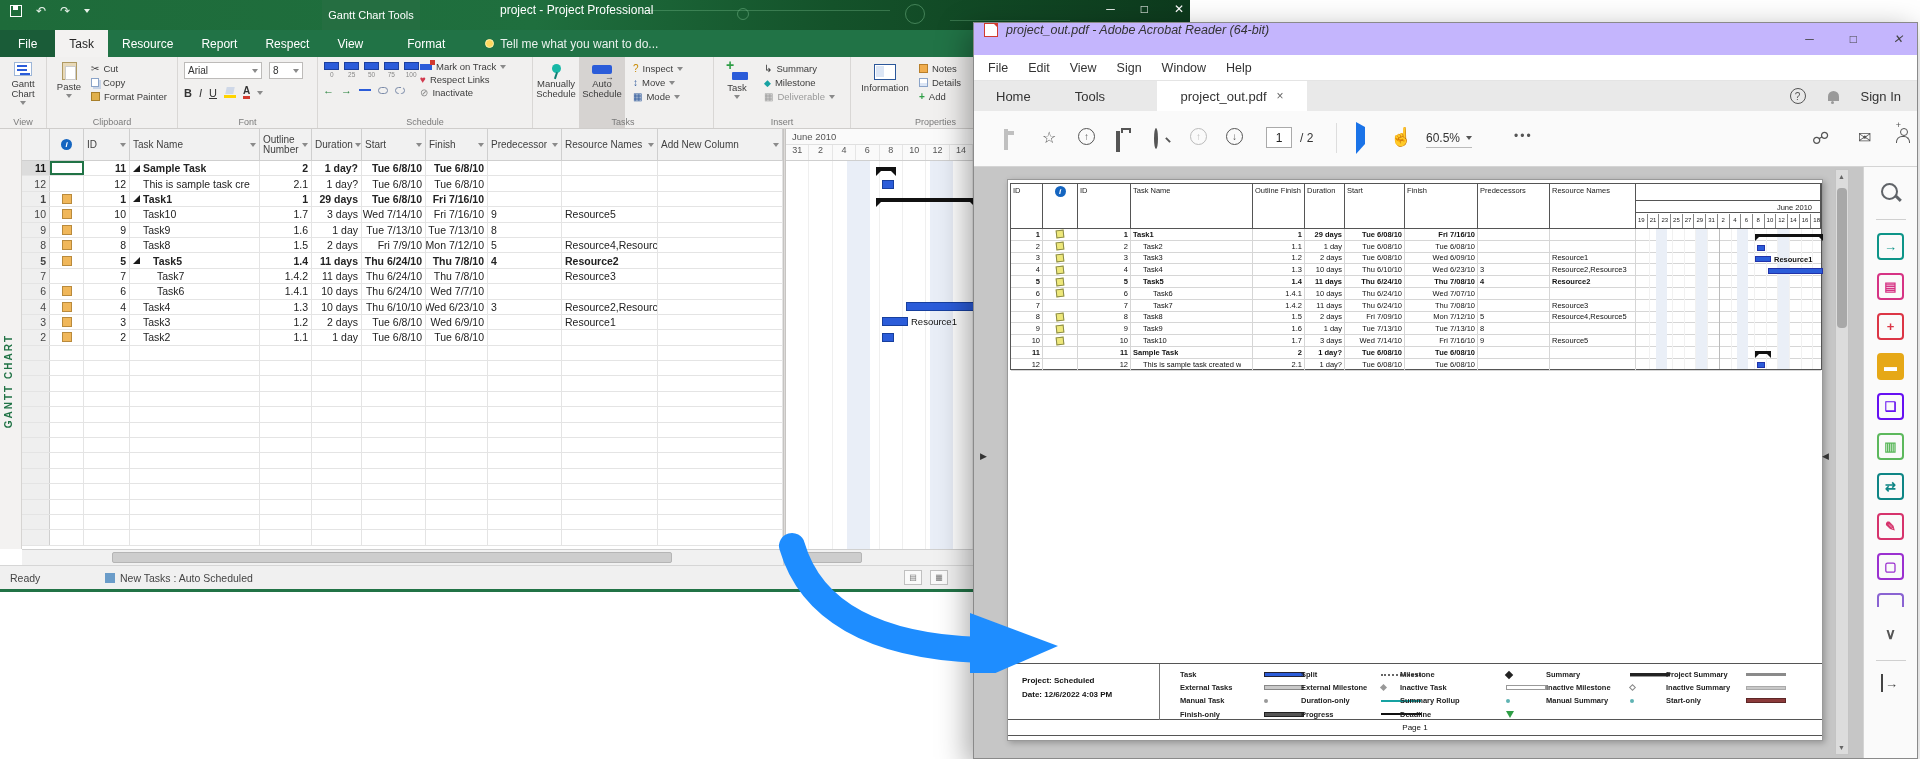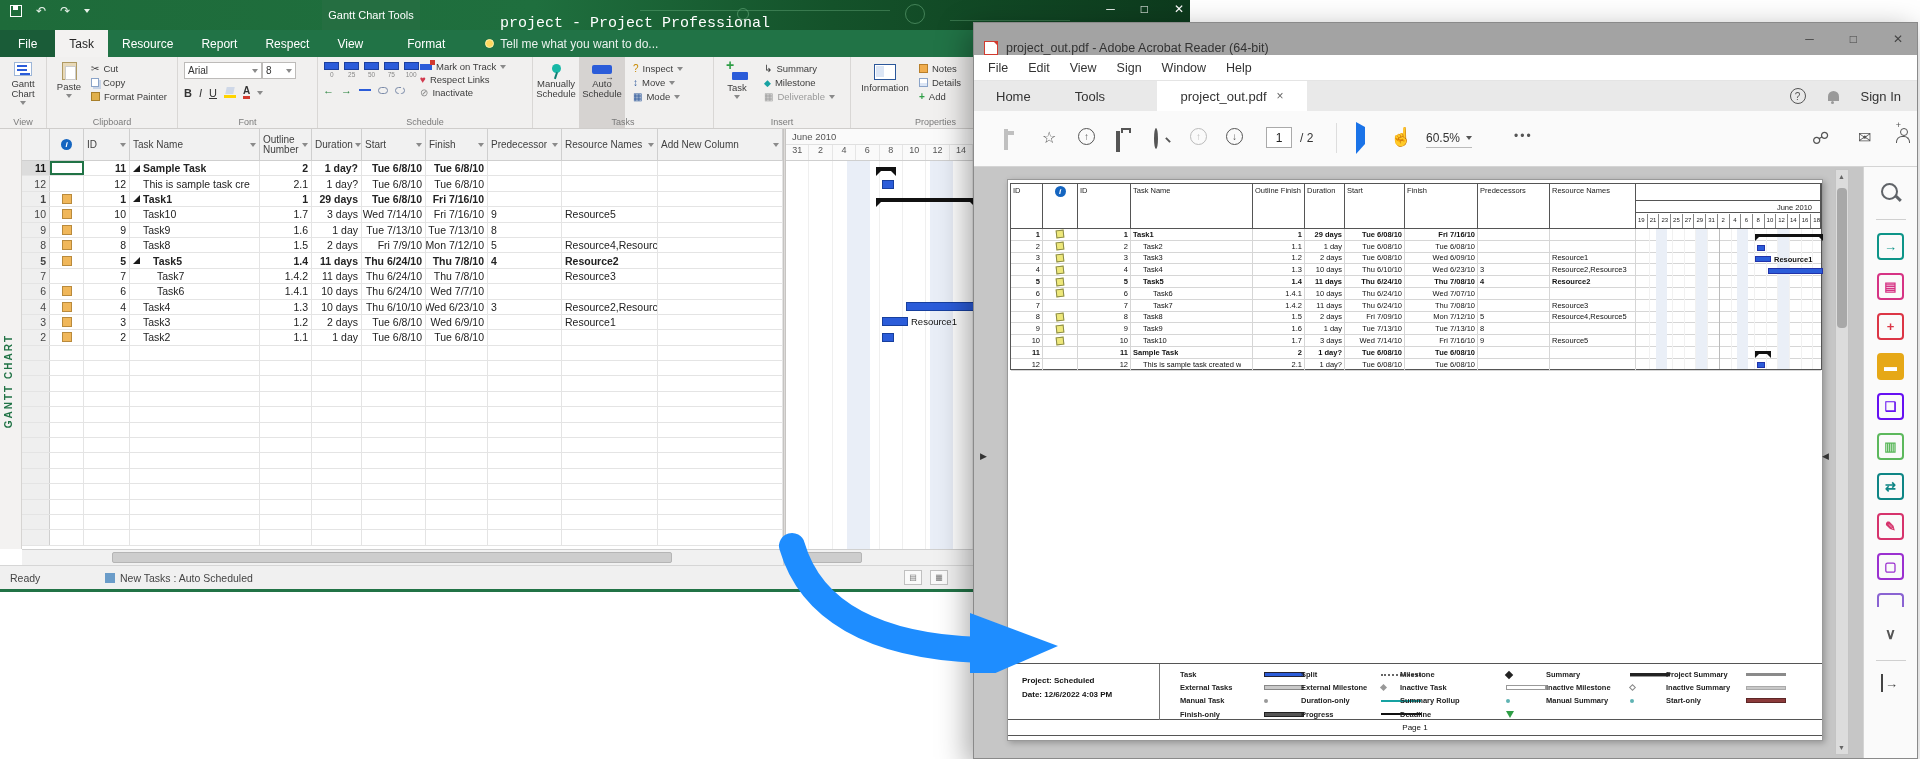--- a/index.html
+++ b/index.html
@@ -13,21 +13,21 @@
     background:linear-gradient(90deg,#1e6b3a 0%,#1f6f3e 45%,#14522a 70%,#0d3a1d 100%); overflow:hidden;}
   .deco { position:absolute; border:1px solid rgba(140,210,160,.4); border-radius:50%; }
   .deco-line { position:absolute; height:1px; background:rgba(140,210,160,.3); }
   .qat { position:absolute; left:10px; top:4px; display:flex; gap:14px; align-items:center; color:#fff; }
   .floppy { width:12px; height:12px; border:1.5px solid #fff; position:relative; }
   .floppy::after { content:""; position:absolute; left:2px; top:0; width:5px; height:4px; background:#fff; }
   .qat-gl { font-size:12px; color:#eaf4ec; }
   .caret-w { width:0;height:0;border-left:3px solid transparent;border-right:3px solid transparent;border-top:4px solid #e8f2ea; }
   .pj-ctx { position:absolute; left:322px; top:0; width:98px; height:30px; background:#256e41;
     color:#fff; font-size:11px; display:flex; align-items:center; justify-content:center; }
-  .pj-title-text { position:absolute; left:500px; top:15px; color:#fff; font-size:15px;font-family:Liberation Mono, monospace; }
+  .pj-title-text { position:absolute; left:500px; top:3px; color:#fff; font-size:12px; }
   .pj-winctl { position:absolute; right:6px; top:2px; display:flex; gap:26px; color:#fff; font-size:12px; }
   .pj-winctl span { cursor:default; }
 
   .pj-tabs { position:absolute; left:0; top:30px; width:1190px; height:27px; background:#217346;
     display:flex; align-items:stretch; color:#fff; font-size:12px; }
   .tab { padding:0 14px; display:flex; align-items:center; }
   .tab-file { background:#1a5c38; padding:0 18px; }
   .tab-active { background:#f3f2f1; color:#262626; }
   .tab-format { margin-left:16px; }
   .tellme { margin-left:26px; display:flex; align-items:center; gap:6px; color:rgba(255,255,255,.9); }
@@ -47,21 +47,21 @@
   .ic-clip { width:15px; height:18px; background:#e8d9b8; border:1px solid #b09a62; position:relative; margin-bottom:2px; }
   .ic-clip::after { content:""; position:absolute; left:2px; top:3px; width:9px; height:12px; background:#fff; border:1px solid #ccc; }
   .mini-col { display:flex; flex-direction:column; justify-content:flex-start; padding-top:6px; gap:3px; font-size:9.5px; color:#3c3c3c; }
   .mini-item { display:flex; align-items:center; gap:4px; white-space:nowrap; }
   .gl { font-size:10px; }
   .ic-copy { width:8px; height:9px; border:1px solid #8aa3c8; background:#fff; box-shadow:2px 2px 0 #c7d3e6; }
   .ic-fp { width:9px; height:9px; background:#e0b04c; border:1px solid #a87f2a; }
   .g-font { width:140px; padding:5px 4px 0 6px; }
   .selbox { background:#fff; border:1px solid #bdbbb9; font-size:10px; color:#333; height:17px;
     display:flex; align-items:center; justify-content:space-between; padding:0 3px; }
-  .fontrow { display:flex; gap:0;text-align:right; }
+  .fontrow { display:flex; gap:7px;text-align:right; }
   .sb-family { width:78px; } .sb-size { width:34px; }
   .fmtrow { display:flex; gap:7px; margin-top:7px; align-items:center; font-size:11px; color:#333; }
   .b { font-weight:bold; } .i { font-style:italic; } .u { text-decoration:underline; }
   .fill-ic { width:12px; height:11px; position:relative; }
   .fill-ic::before { content:""; position:absolute; left:2px; top:0; width:8px; height:7px; background:#cfd8e8; transform:skewX(-12deg); }
   .fill-ic::after { content:""; position:absolute; left:0; bottom:0; width:12px; height:3px; background:#ffd400; }
   .fcol-ic { font-size:10px; font-weight:bold; color:#333; border-bottom:3px solid #d23a2e; line-height:10px; }
   .g-sched { width:215px; display:flex; }
   .sched-left { width:102px; padding:5px 0 0 5px; }
   .pct-row { display:flex; gap:2px; }
@@ -151,21 +151,21 @@
   .st-ready { margin-left:10px; width:95px; }
   .st-ic { width:10px; height:10px; background:#6a9cc9; margin-right:5px; }
   .st-right { margin-left:auto; margin-right:25px; display:flex; gap:8px; }
   .st-btn { width:18px; height:15px; border:1px solid #c0c0c0; background:#fafafa; font-size:8px; color:#777;
     display:flex; align-items:center; justify-content:center; }
   .pj-green-edge { position:absolute; left:0; top:589px; width:973px; height:3px; background:#217346; }
 
   
   .ac { position:absolute; left:973px; top:22px; width:945px; height:737px; background:#fff;
     border:1px solid #8a8a8a; box-shadow:-6px 8px 28px rgba(0,0,0,.35); z-index:10; }
-  .ac-title { position:relative; height:32px; background:#a3a3a3; display:flex; align-items:flex-end; }
+  .ac-title { position:relative; height:32px; background:#c4b5fd; display:flex; align-items:flex-start;font-style:italic; }
   .pdf-badge { width:14px; height:14px; margin-left:10px; background:#fff; border:1.5px solid #d23a2e; position:relative; }
   .pdf-badge::after { content:""; position:absolute; right:-1px; top:-1px; border-top:5px solid #d23a2e; border-left:5px solid transparent; }
   .ac-title-text { margin-left:8px; font-size:12.5px; color:#333; }
   .ac-winctl { position:absolute; right:14px; top:0; height:32px; display:flex; gap:36px; align-items:center; color:#444; font-size:12px; }
   .ac-menu { height:26px; border-bottom:1px solid #e4e4e4; display:flex; align-items:center; gap:20px; padding-left:14px; font-size:12.5px; color:#333; }
   .ac-tabbar { position:relative; height:30px; background:#e9e9e9; display:flex; align-items:stretch; font-size:13px; color:#333; }
   .ac-tab { padding:0 22px; display:flex; align-items:center; }
   .ac-doc-tab { background:#fff; width:150px; justify-content:center; gap:10px; margin-left:30px; }
   .tab-x { color:#666; font-size:12px; }
   .ac-tab-right { position:absolute; right:16px; top:0; height:30px; display:flex; align-items:center; gap:22px; }

